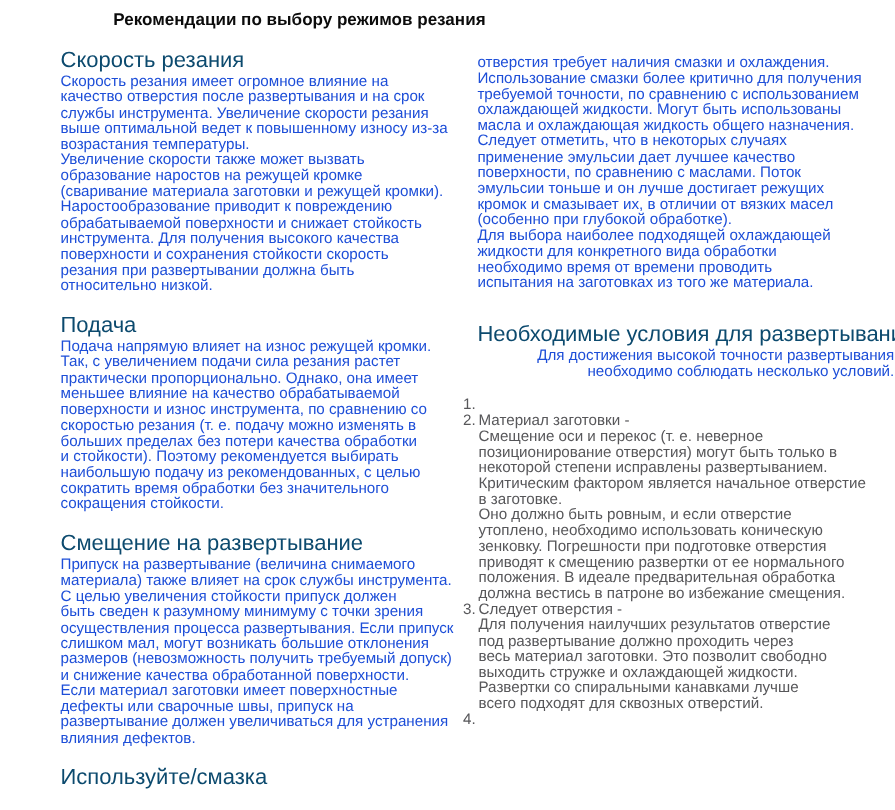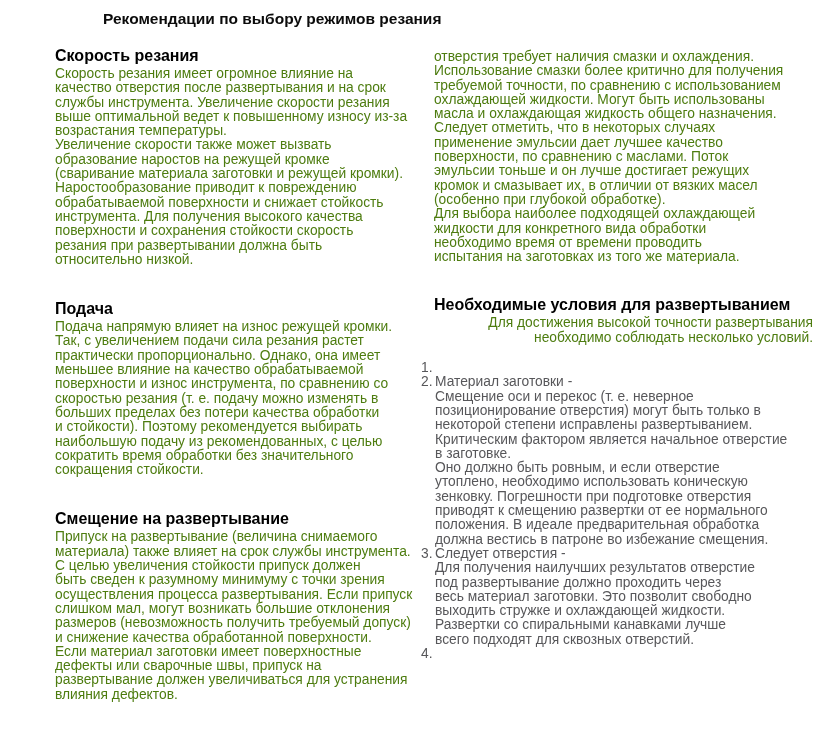--- a/index.html
+++ b/index.html
@@ -32,34 +32,34 @@
     left: 55px;
     top: 48px;
     width: 380px;
   }
   .col-right {
     left: 421px;
     top: 50px;
     width: 392px;
   }
   .section { margin: 0; }
-  .col-left .section + .section { margin-top: 34px; }
+  .col-left .section + .section { margin-top: 22px; }
   .sec-heading {
     margin: 0 0 4px 0;
-    font-size: 16px;
-    font-weight: bold;
-    color: #000000;
+    font-size: 20px;
+    font-weight: normal;
+    color: #0c4a6e;
     line-height: 15px;
     white-space: pre;
   }
   .body-text {
     margin: 0;
     font-size: 13.8px;
     line-height: 14.3px;
-    color: #4d7c0f;
+    color: #1d4ed8;
     white-space: pre;
   }
   
   .col-right .indented { margin-left: 13px; }
   .col-right .section-conditions { margin-top: 33px; }
   .cond-intro { margin-bottom: 16px; text-align: right; }
   .list-item {
     display: flex;
     align-items: flex-start;
   }

